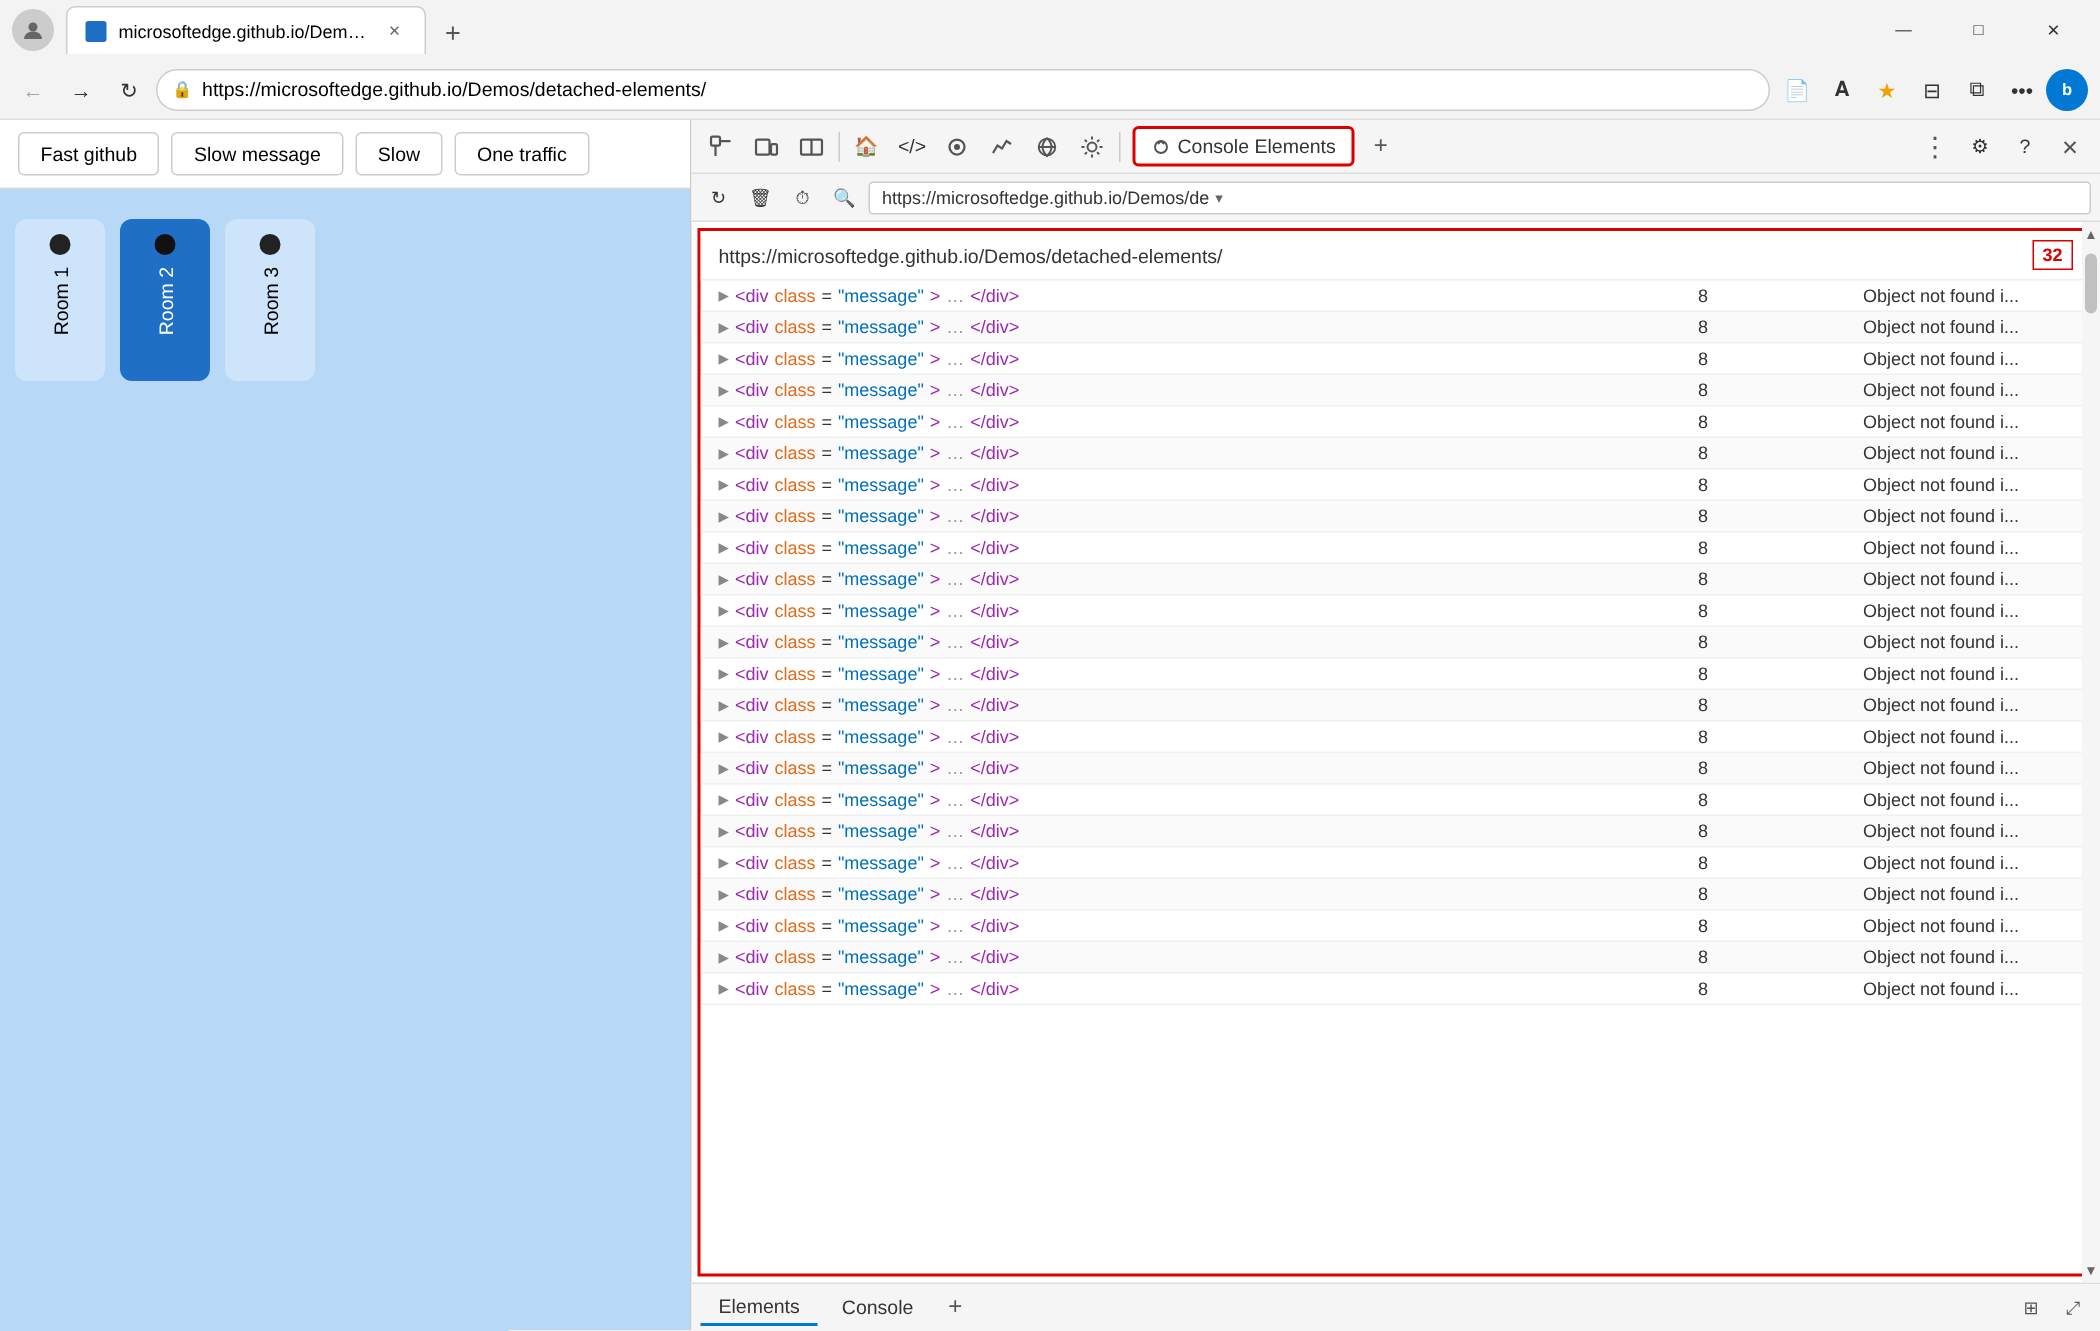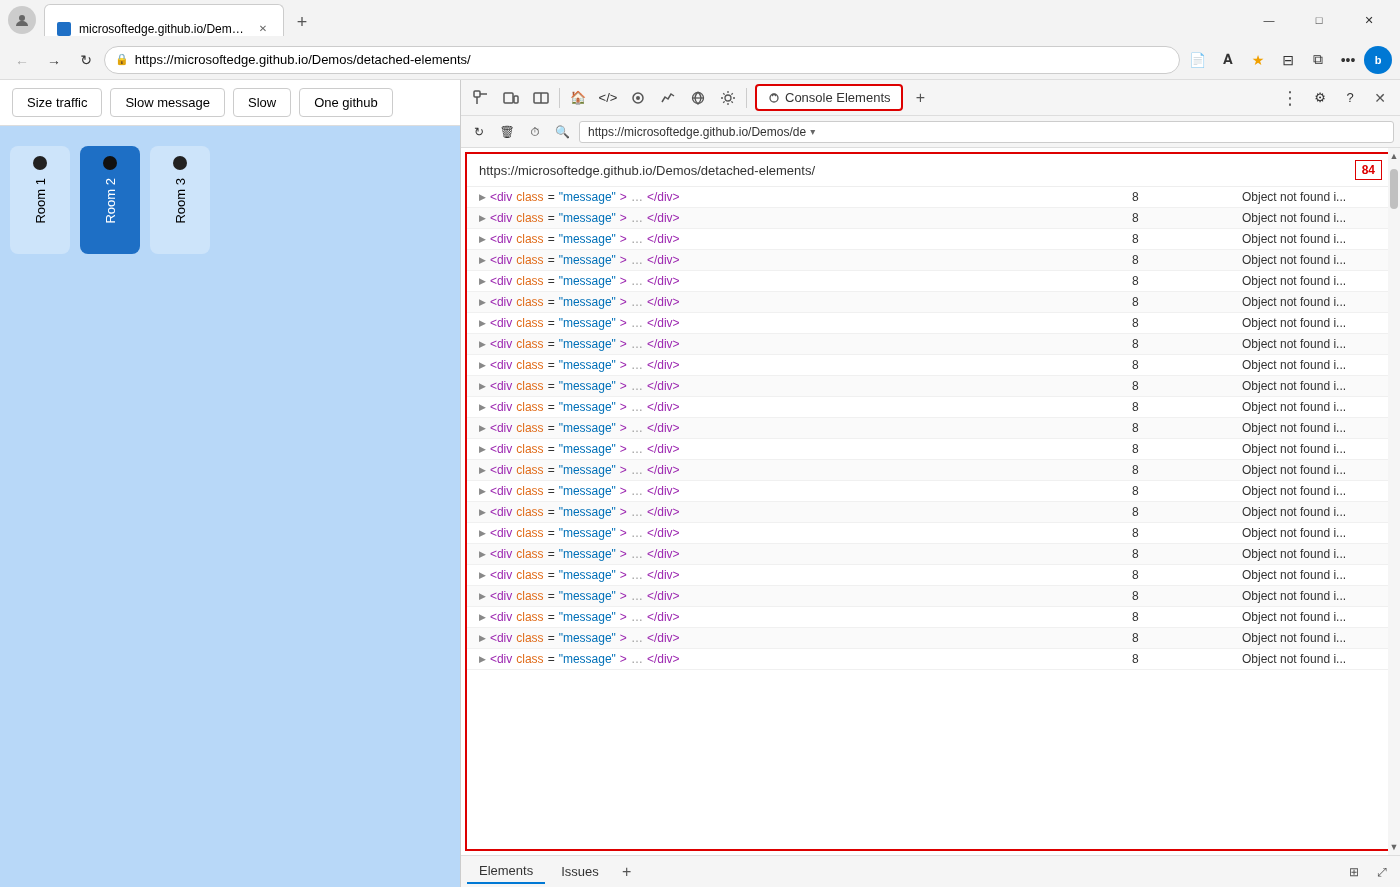--- a/index.html
+++ b/index.html
@@ -4,21 +4,21 @@
   <style>
     * { margin: 0; padding: 0; box-sizing: border-box; }
     body { font-family: 'Segoe UI', Arial, sans-serif; background: #f0f0f0; width: 1400px; height: 887px; overflow: hidden; }
 
     
     .browser-chrome { background: #f3f3f3; height: 887px; display: flex; flex-direction: column; }
 
     .title-bar { background: #f3f3f3; height: 40px; display: flex; align-items: center; padding: 0 8px; gap: 8px; }
     .profile-icon { width: 28px; height: 28px; border-radius: 50%; background: #ccc; display: flex; align-items: center; justify-content: center; cursor: pointer; }
     .tab-bar { display: flex; align-items: flex-end; flex: 1; }
-    .tab { background: white; height: 32px; display: flex; align-items: flex-end; padding: 0 12px; gap: 8px; border-radius: 6px 6px 0 0; border: 1px solid #ccc; border-bottom: none; min-width: 200px; max-width: 240px; font-size: 12px; cursor: pointer; }
+    .tab { background: white; height: 32px; display: flex; align-items: center; padding: 0 12px; gap: 8px; border-radius: 6px 6px 0 0; border: 1px solid #ccc; border-bottom: none; min-width: 200px; max-width: 240px; font-size: 12px; cursor: pointer; }
     .tab-favicon { width: 14px; height: 14px; background: #1e6fc5; border-radius: 2px; }
     .tab-title { flex: 1; overflow: hidden; text-overflow: ellipsis; white-space: nowrap; font-size: 12px; }
     .tab-close { width: 16px; height: 16px; border-radius: 50%; display: flex; align-items: center; justify-content: center; font-size: 10px; cursor: pointer; color: #666; }
     .new-tab-btn { width: 28px; height: 28px; display: flex; align-items: center; justify-content: center; cursor: pointer; font-size: 18px; color: #555; margin-left: 4px; }
     .window-controls { display: flex; align-items: center; gap: 4px; margin-left: auto; }
     .win-btn { width: 46px; height: 32px; display: flex; align-items: center; justify-content: center; font-size: 11px; cursor: pointer; color: #333; }
 
     .nav-bar { background: #f3f3f3; height: 40px; display: flex; align-items: center; padding: 0 8px; gap: 4px; border-bottom: 1px solid #ddd; }
     .nav-btn { width: 28px; height: 28px; display: flex; align-items: center; justify-content: center; cursor: pointer; border-radius: 4px; font-size: 14px; color: #333; }
     .nav-btn.disabled { opacity: 0.4; cursor: default; }
@@ -143,24 +143,24 @@
       <div class="nav-icon">⧉</div>
       <div class="nav-icon">•••</div>
       <div class="nav-icon bing">b</div>
     </div>
   </div>
 
   <div class="main-area">
 
     <div class="demo-app">
       <div class="demo-toolbar">
-        <button class="demo-btn">Size traffic</button>
+        <button class="demo-btn">Fast github</button>
         <button class="demo-btn">Slow message</button>
         <button class="demo-btn">Slow</button>
-        <button class="demo-btn">One github</button>
+        <button class="demo-btn">One traffic</button>
       </div>
       <div class="rooms-container">
         <div class="room-box">
           <div class="room-dot"></div>
           <span class="room-name">Room 1</span>
         </div>
         <div class="room-box selected">
           <div class="room-dot" style="background:#111;"></div>
           <span class="room-name">Room 2</span>
         </div>
@@ -244,21 +244,21 @@
         <div class="dt-url-bar">
           <span class="dt-url-text">https://microsoftedge.github.io/Demos/de</span>
           <span class="dt-url-dropdown">▾</span>
         </div>
       </div>
 
       <div class="devtools-content">
         <div class="detached-panel">
           <div class="detached-header">
             <span class="detached-url">https://microsoftedge.github.io/Demos/detached-elements/</span>
-            <span class="detached-count">84</span>
+            <span class="detached-count">32</span>
           </div>
           <div class="detached-table">
             <div class="table-body" id="table-body">
             <div class="table-row">
                   <div class="cell-node">
                     <span class="expand-arrow">▶</span> 
                     <span style="color:#9c27b0">&lt;div</span> 
                     <span style="color:#e06c1a">class</span>
                     <span style="color:#333">=</span>
                     <span style="color:#0070b8">"message"</span>
@@ -586,21 +586,21 @@
           <div class="scroll-track">
             <div class="scroll-thumb"></div>
           </div>
           <div class="scroll-down">▼</div>
         </div>
       </div>
 
 
       <div class="devtools-bottom-tabs">
         <div class="bottom-tab active">Elements</div>
-        <div class="bottom-tab">Issues</div>
+        <div class="bottom-tab">Console</div>
         <div class="bottom-add">+</div>
         <div class="bottom-right-icons">
           <div class="bottom-icon">⊞</div>
           <div class="bottom-icon">⤢</div>
         </div>
       </div>
 
     </div>
   </div>
 </div>

